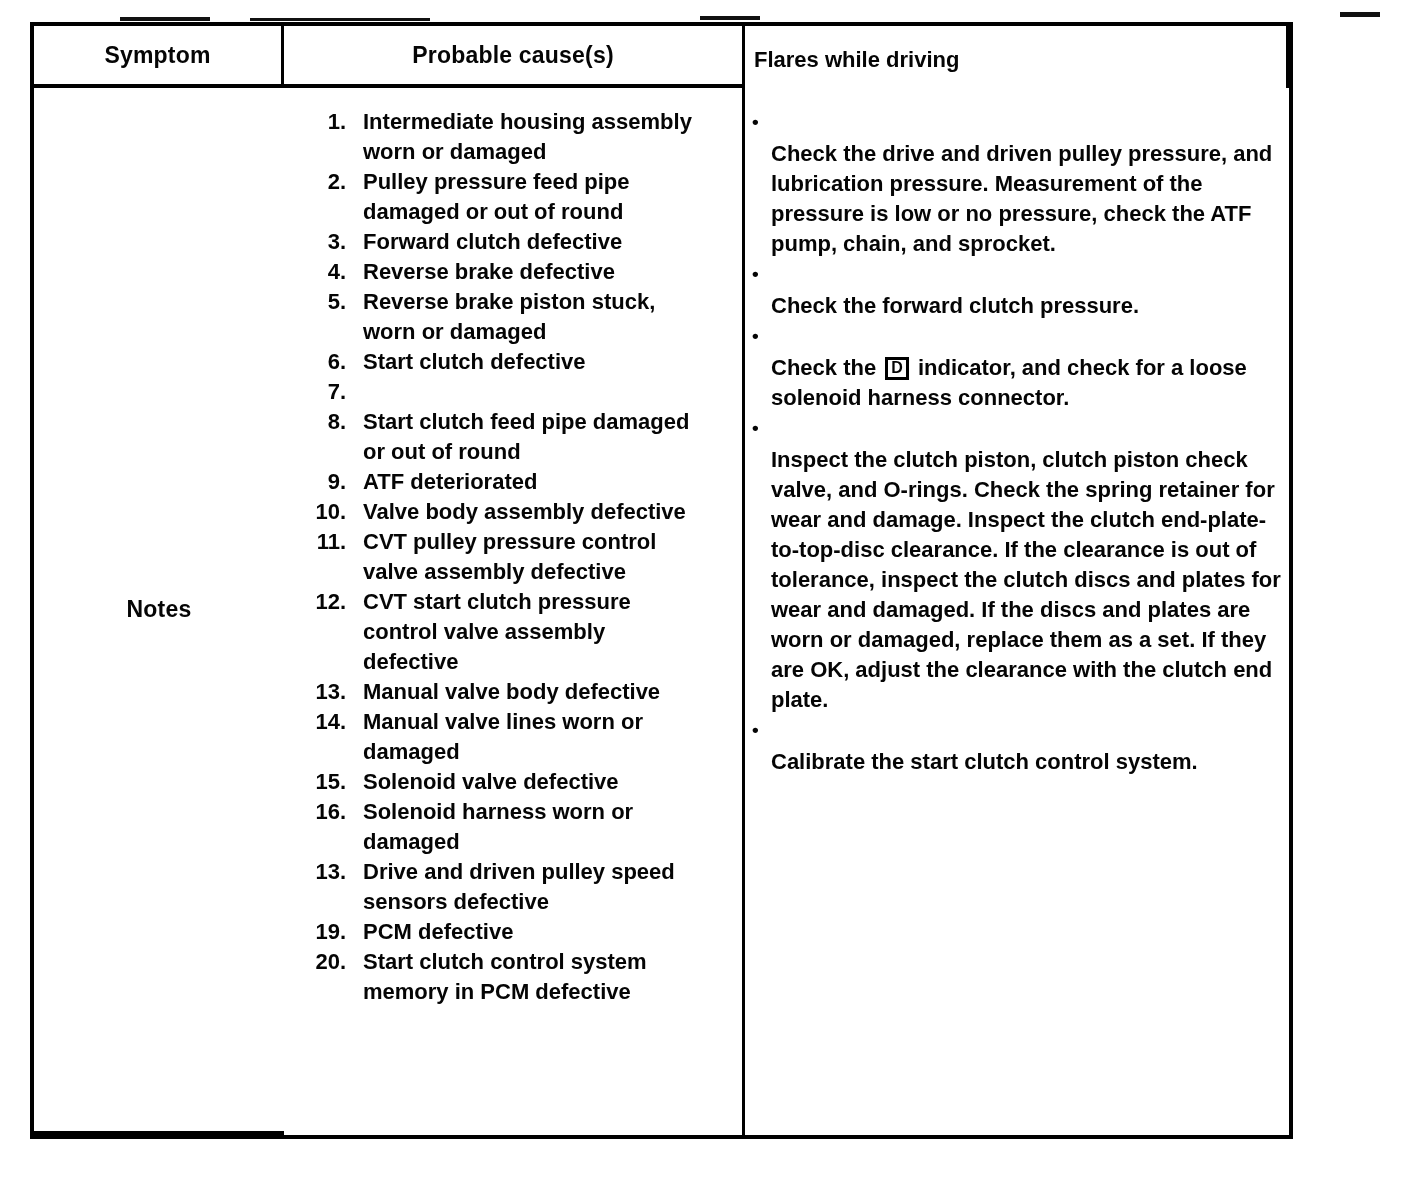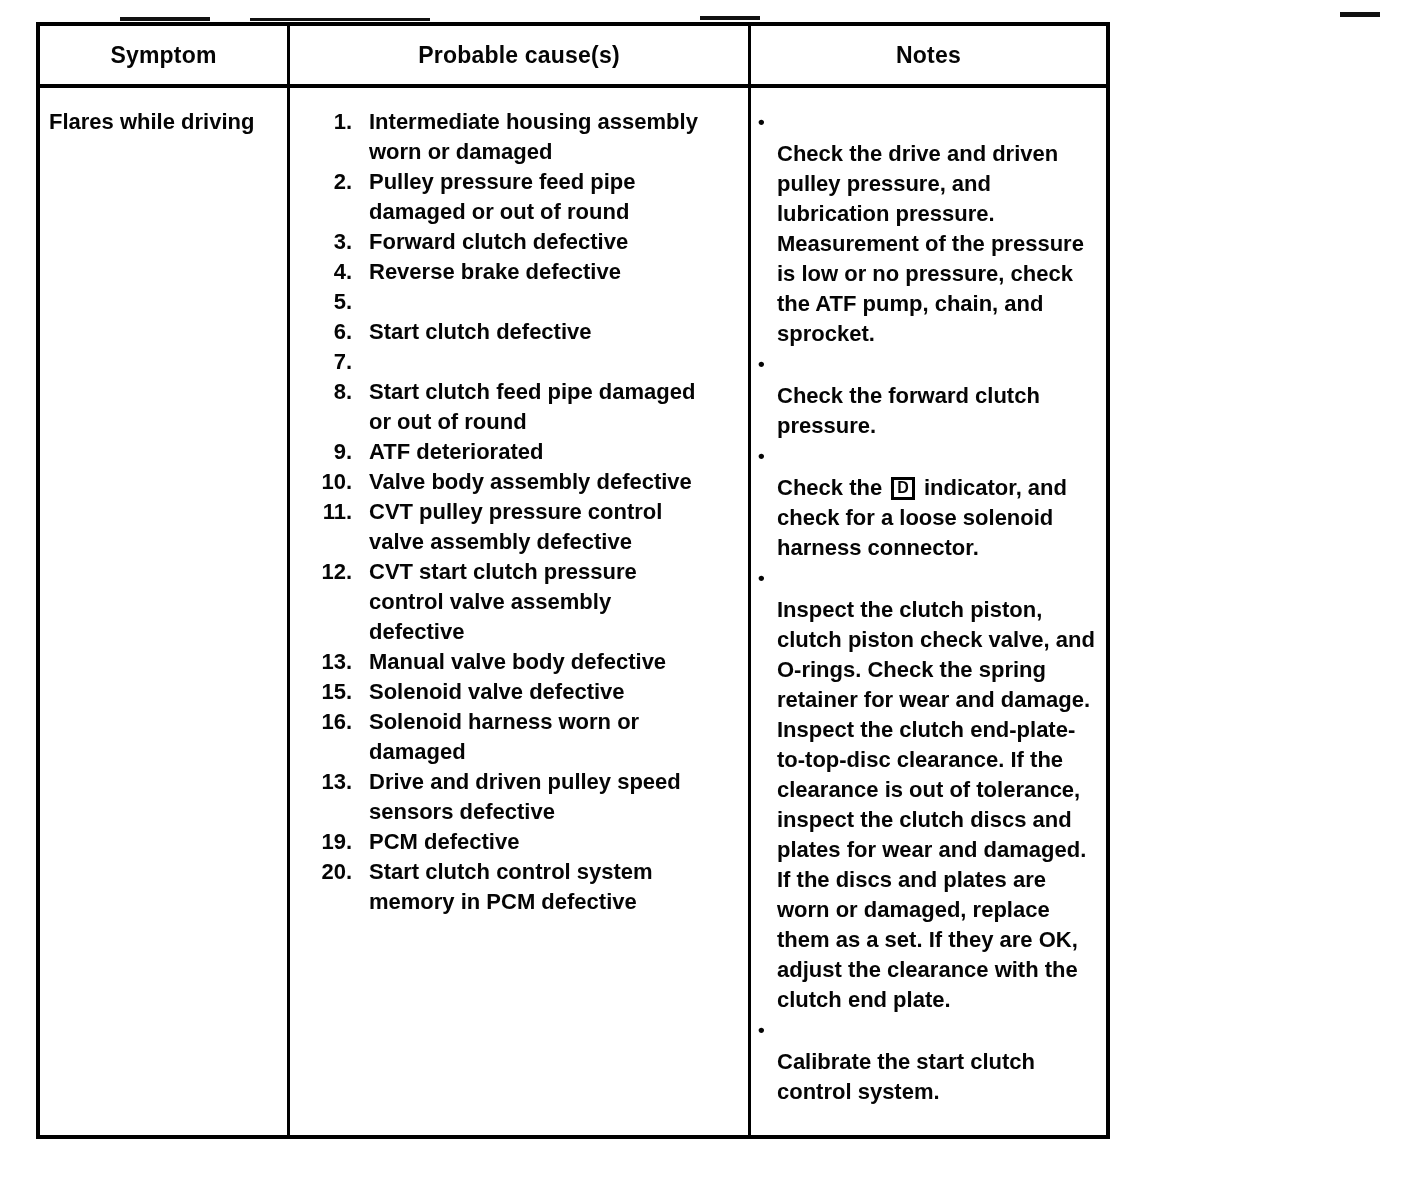--- a/index.html
+++ b/index.html
@@ -21,23 +21,23 @@
     position: absolute;
     background: #111;
   }
   .a1 { left: 120px; top: 17px; width: 90px;  height: 4px; }
   .a2 { left: 250px; top: 18px; width: 180px; height: 3px; }
   .a3 { left: 700px; top: 16px; width: 60px;  height: 4px; }
   .a4 { left: 1340px; top: 12px; width: 40px; height: 5px; }
 
   .doc-table {
     position: absolute;
-    left: 36px;
+    left: 30px;
     top: 22px;
-    width: 1074px;
+    width: 1263px;
     height: 1117px;
     border: 4px solid #000;
     box-sizing: border-box;
     display: grid;
     grid-template-columns: 250px 461px 1fr;
     grid-template-rows: 62px 1fr;
     background: #fff;
   }
   .cell {
     box-sizing: border-box;
@@ -130,46 +130,47 @@
   <div class="artifact a2"></div>
   <div class="artifact a3"></div>
   <div class="artifact a4"></div>
 
   <div class="doc-table">
 
     <div class="cell th col-divider-r">Symptom</div>
 
     <div class="cell th col-divider-r">Probable cause(s)</div>
 
-    <div class="cell th">Notes</div>
-
     <div class="cell td td-symptom col-divider-r">
       <span>Flares while driving</span>
     </div>
 
+    <div class="cell th">Notes</div>
+
     <div class="cell td td-causes col-divider-r">
       <ol class="causes-list" id="causes-list">
           <li>
             <span class="num">1.</span>
             <span class="cause-text">Intermediate housing assembly worn or damaged</span>
           </li>
           <li>
             <span class="num">2.</span>
             <span class="cause-text">Pulley pressure feed pipe damaged or out of round</span>
           </li>
           <li>
             <span class="num">3.</span>
             <span class="cause-text">Forward clutch defective</span>
           </li>
           <li>
             <span class="num">4.</span>
             <span class="cause-text">Reverse brake defective</span>
           </li>
           <li>
             <span class="num">5.</span>
+            <span class="cause-text">Reverse brake piston stuck, worn or damaged</span>
           </li>
           <li>
             <span class="num">6.</span>
             <span class="cause-text">Start clutch defective</span>
           </li>
           <li>
             <span class="num">7.</span>
           </li>
           <li>
             <span class="num">8.</span>
@@ -189,20 +190,24 @@
           </li>
           <li>
             <span class="num">12.</span>
             <span class="cause-text">CVT start clutch pressure control valve assembly defective</span>
           </li>
           <li>
             <span class="num">13.</span>
             <span class="cause-text">Manual valve body defective</span>
           </li>
           <li>
+            <span class="num">14.</span>
+            <span class="cause-text">Manual valve lines worn or damaged</span>
+          </li>
+          <li>
             <span class="num">15.</span>
             <span class="cause-text">Solenoid valve defective</span>
           </li>
           <li>
             <span class="num">16.</span>
             <span class="cause-text">Solenoid harness worn or damaged</span>
           </li>
           <li>
             <span class="num">13.</span>
             <span class="cause-text">Drive and driven pulley speed sensors defective</span>

